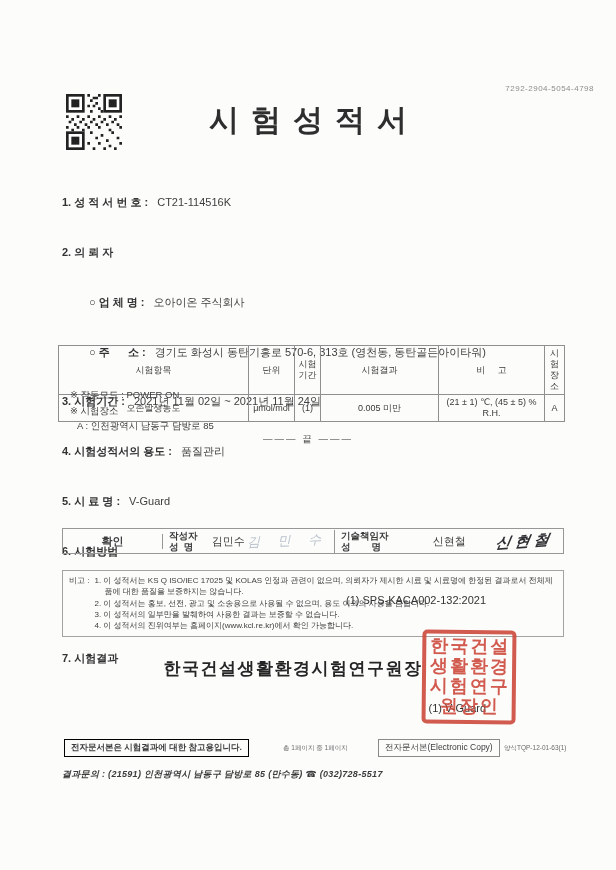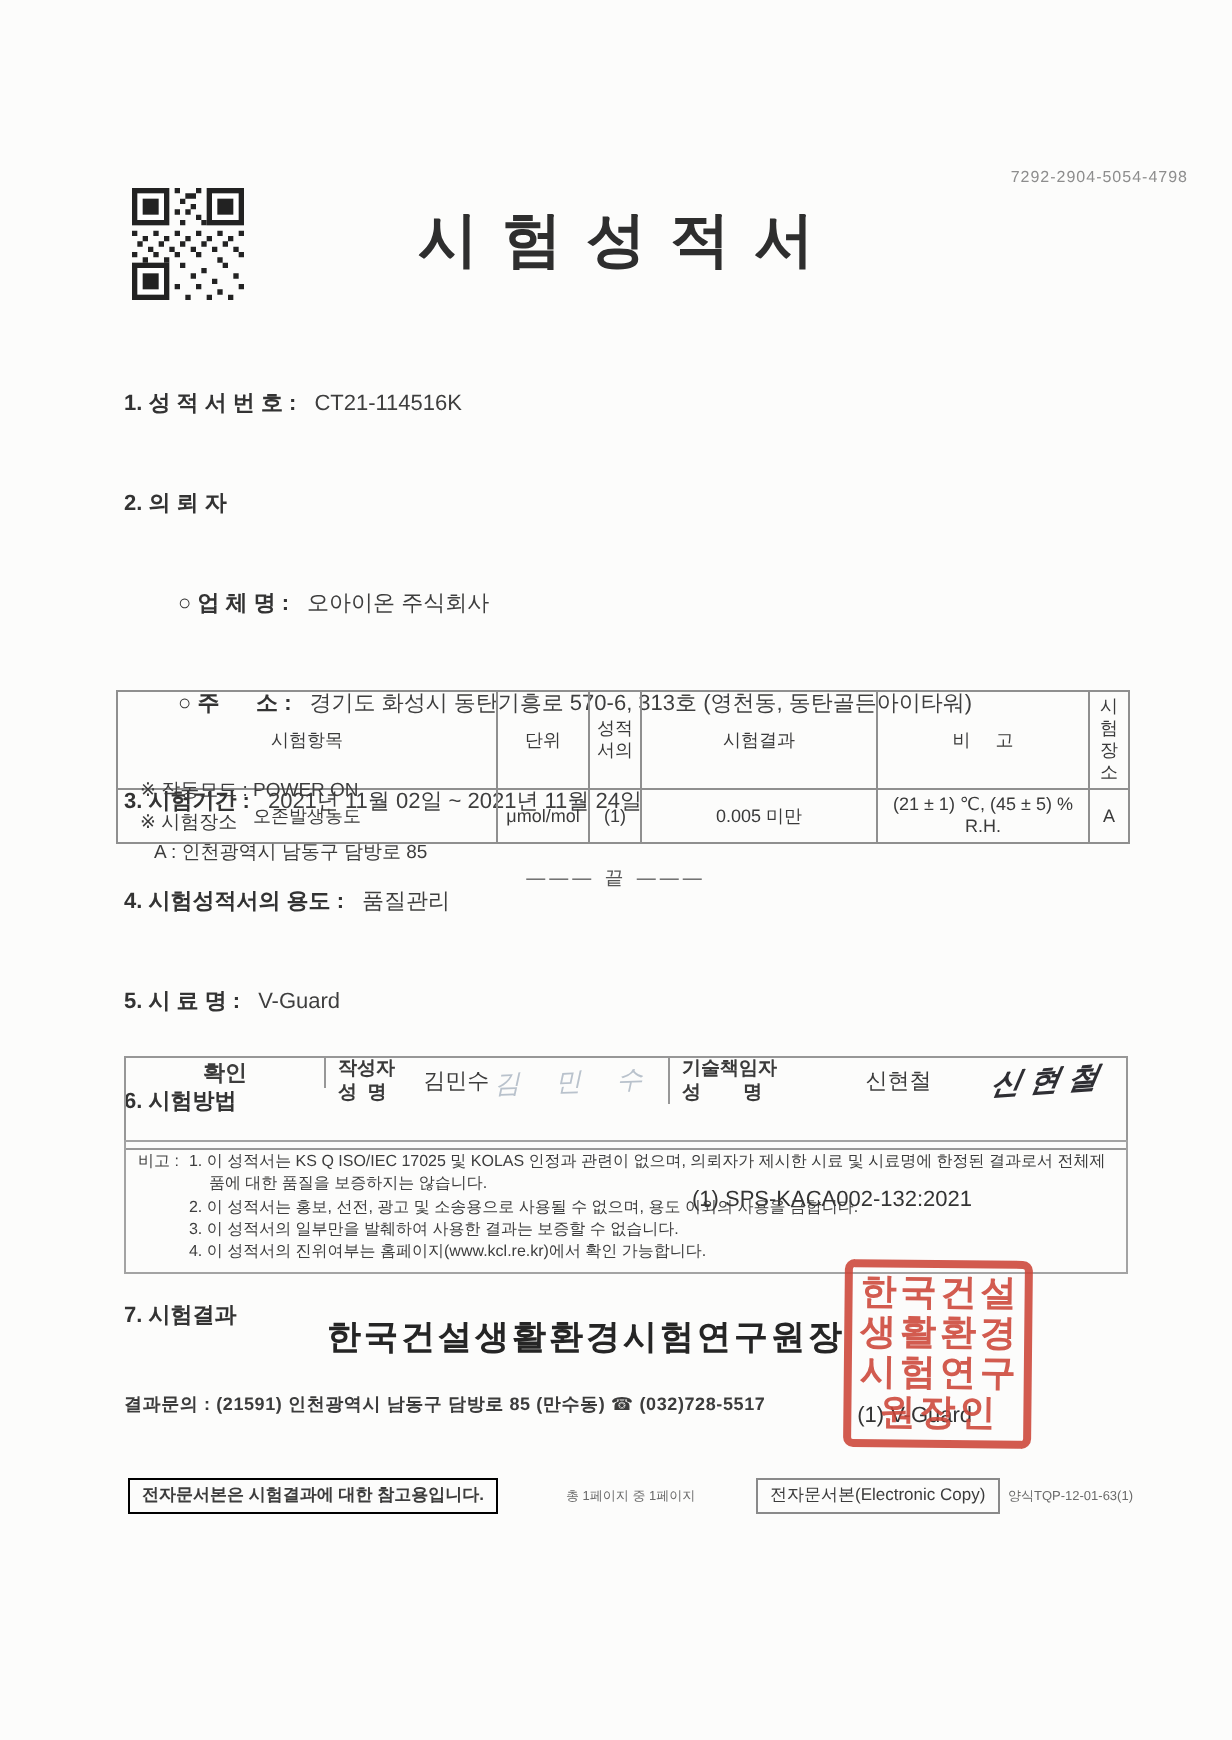--- a/index.html
+++ b/index.html
@@ -33,22 +33,22 @@
   table.result td{height:18px;}
   td.item-cell{text-align:left;padding-left:6px;}
   td.bigo-cell{font-size:7.5px;line-height:9px;padding:1px;}
   
   .note-mode{position:absolute;left:70px;top:389px;font-size:9.5px;}
   .note-place{position:absolute;left:70px;top:405px;font-size:9.5px;}
   .note-place-val{position:absolute;left:77px;top:420px;font-size:9.5px;}
   .end-line{position:absolute;left:0;right:0;top:433px;text-align:center;font-size:9.5px;letter-spacing:2px;color:#555;}
   
   .confirm{
-    position:absolute;left:62px;top:528px;width:502px;height:47px;
-    border:1px solid #979797;display:flex;align-items:flex-start;box-sizing:border-box;
+    position:absolute;left:62px;top:528px;width:502px;height:26px;
+    border:1px solid #979797;display:flex;align-items:center;box-sizing:border-box;
   }
   .confirm .c-cell{display:flex;align-items:center;box-sizing:border-box;}
   .c-check{width:100px;justify-content:center;border-right:1px solid #979797;font-size:11px;font-weight:bold;}
   .c-writer{width:172px;border-right:1px solid #979797;padding:0 6px;}
   .c-tech{flex:1;padding:0 6px;}
   .sig-label{font-size:9.5px;line-height:11.5px;white-space:pre;font-weight:bold;color:#3a3a3a;}
   .sig-name{font-size:11px;margin-left:14px;flex:1;text-align:center;}
   .sig-hand-light{
     font-size:13px;color:#b9c2cc;letter-spacing:7px;font-style:italic;
     transform:rotate(-2deg);margin-left:2px;white-space:pre;
@@ -73,21 +73,21 @@
     font-size:17px;font-weight:bold;letter-spacing:1.5px;color:#252525;margin-left:16px;
   }
   .seal{
     position:absolute;left:395px;top:630px;width:84px;height:84px;
     border:4px solid #cd4538;border-radius:5px;color:#cd4538;
     font-weight:bold;font-size:18px;line-height:20px;letter-spacing:2px;
     padding:2px 0 0 2px;text-align:center;word-break:break-all;
     transform:rotate(0.6deg);opacity:0.88;box-sizing:content-box;margin-left:27px;
   }
   
-  .f-contact{position:absolute;left:62px;top:696px;font-size:9px;font-weight:bold;letter-spacing:0.3px;}
+  .f-contact{position:absolute;left:62px;top:768px;font-size:9px;font-weight:bold;letter-spacing:0.3px;font-style:italic;}
   .f-box1{position:absolute;left:64px;top:739px;border:1px solid #000000;padding:2px 6px;font-size:8.5px;font-weight:bold;}
   .f-pages{position:absolute;left:283px;top:744px;font-size:6.5px;color:#6a6a6a;}
   .f-box2{position:absolute;left:378px;top:739px;border:1px solid #8a8a8a;padding:2px 6px;font-size:8.5px;}
   .f-form{position:absolute;left:504px;top:744px;font-size:6.5px;color:#6a6a6a;}
 </style>
 </head>
 <body>
 
 <div class="page">
 
@@ -131,21 +131,21 @@
         <col style="width:46px">
         <col style="width:26px">
       <col style="width:118px">
         <col style="width:106px">
         <col style="width:20px">
     </colgroup>
     <thead>
       <tr>
         <th>시험항목</th>
         <th>단위</th>
-        <th>성적서의</th>
+        <th>시험기간</th>
         <th>시험결과</th>
         <th>비&nbsp;&nbsp;&nbsp;&nbsp;&nbsp;고</th>
         <th>시험장소</th>
       </tr>
     </thead>
     <tbody>
       <tr>
         <td class="item-cell">오존발생농도</td>
         <td>μmol/mol</td>
         <td>(1)</td>

